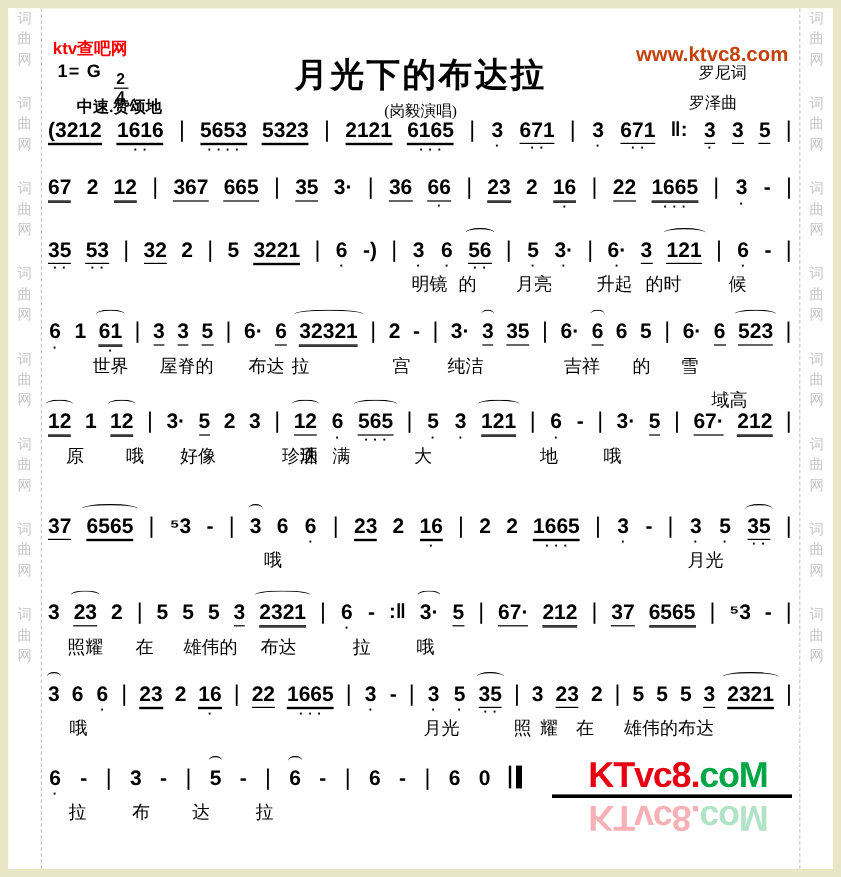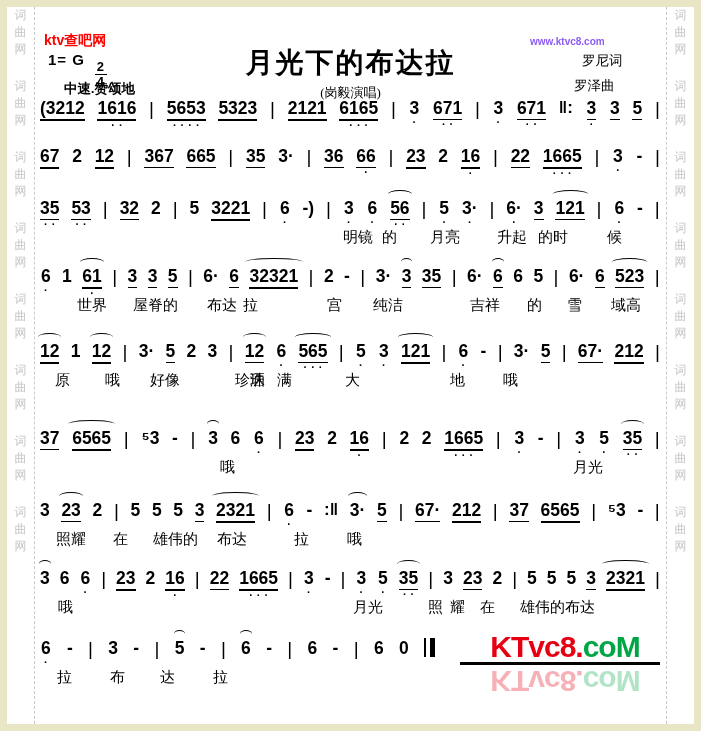--- a/index.html
+++ b/index.html
@@ -14,21 +14,21 @@
   .bchar{color:#c6c6c6;font-size:12px;text-align:center;line-height:17px;font-family:"Liberation Serif",serif;}
   .bgap{height:20px;}
   
   .site-tag{position:absolute;left:44px;top:32px;color:#ff0000;font-size:14px;font-weight:bold;}
   .key-sig{position:absolute;left:48px;top:51px;font-size:15px;font-weight:bold;letter-spacing:1px;}
   .timesig{display:inline-flex;flex-direction:column;align-items:center;vertical-align:-6px;margin-left:10px;font-size:13px;line-height:12px;}
   .timesig .fracline{width:12px;border-top:1.5px solid #000;margin:1px 0;}
   .tempo{position:absolute;left:64px;top:80px;font-size:13.5px;font-weight:bold;font-family:"Liberation Serif",serif;}
   .title{position:absolute;left:50%;transform:translateX(-50%);top:44px;font-size:28px;font-weight:bold;letter-spacing:2px;white-space:nowrap;}
   .performer{position:absolute;left:50%;transform:translateX(-50%);top:84px;font-size:13px;font-family:"Liberation Serif",serif;white-space:nowrap;}
-  .site-url{position:absolute;left:530px;top:36px;color:#8b5cf6;font-size:10px;font-weight:bold;}
+  .site-url{position:absolute;left:530px;top:36px;color:#c2410c;font-size:17px;font-weight:bold;}
   .lyricist{position:absolute;left:582px;top:52px;font-size:13.5px;font-family:"Liberation Serif",serif;}
   .composer{position:absolute;left:574px;top:77px;font-size:13.5px;font-family:"Liberation Serif",serif;}
   
   .system{position:absolute;left:40px;height:60px;}
   .notesrow{display:flex;justify-content:space-between;align-items:flex-start;width:100%;}
   .tok{display:inline-flex;flex-direction:column;align-items:center;position:relative;
        font-size:17.5px;font-weight:bold;line-height:20px;color:#000;}
   .tok .t{white-space:nowrap;}
   .tok.u1 > .t, .tok.u1 > .uu > .t{border-bottom:1.6px solid #000;padding-bottom:1px;}
   .tok .uu{border-bottom:1.6px solid #000;padding-bottom:2px;}
@@ -481,21 +481,21 @@
       </div>
       <span class="lyr" style="left: 37px;">世界</span>
       <span class="lyr" style="left: 93px;">屋脊的</span>
       <span class="lyr" style="left: 167px;">布达</span>
       <span class="lyr" style="left: 203px;">拉</span>
       <span class="lyr" style="left: 287px;">宫</span>
       <span class="lyr" style="left: 333px;">纯洁</span>
       <span class="lyr" style="left: 430px;">吉祥</span>
       <span class="lyr" style="left: 487px;">的</span>
       <span class="lyr" style="left: 527px;">雪</span>
-      <span class="lyr" style="left: 571px;">域高</span>
+      <span class="lyr" style="left: 553px; margin-top: 28px;">域高</span>
     </div>
     <div class="system" style="top: 341px; width: 620px;">
       <div class="notesrow">
         <span class="tok u1">
           <span class="arc"></span>
           <span class="uu"><span class="t">12</span></span>
         </span>
         <span class="tok">
           <span class="t">1</span>
         </span>

